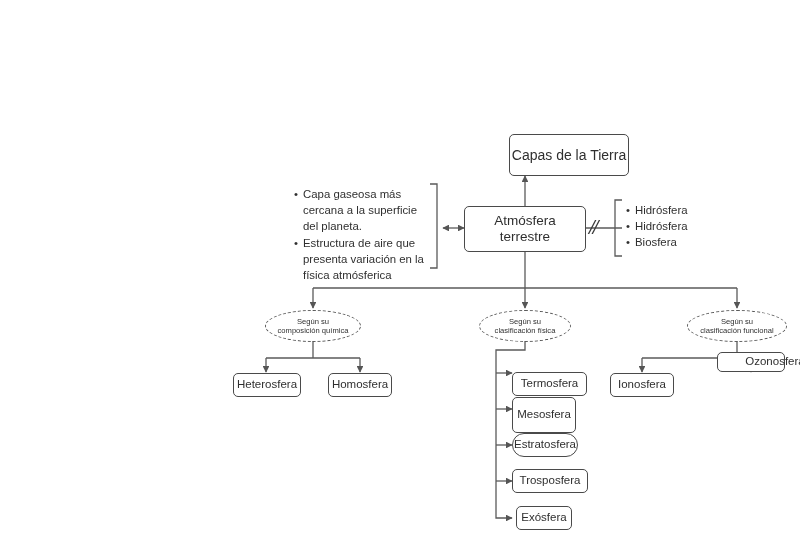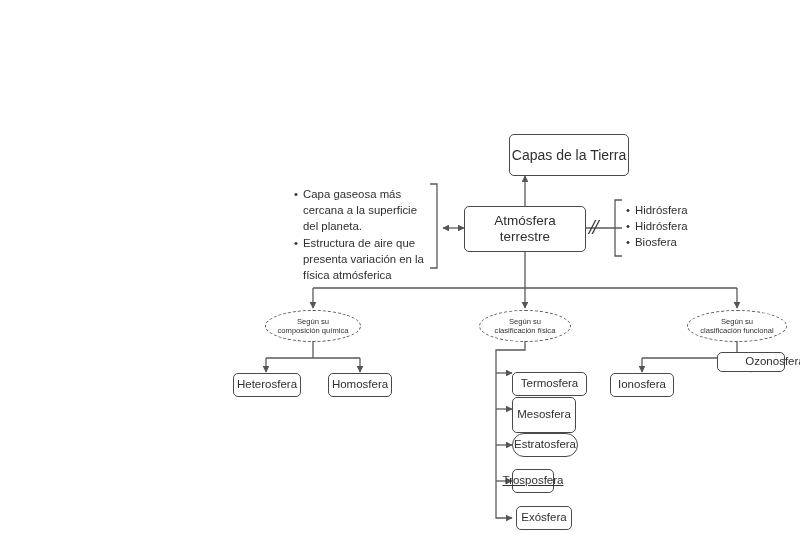--- a/index.html
+++ b/index.html
@@ -209,21 +209,21 @@
 
   <div class="node node-small" style="left:512px; top:361px; width:75px; height:24px;margin-top:11px;">
     <span>Termosfera</span>
   </div>
   <div class="node node-small" style="left:512px; top:397px; width:64px; height:36px;">
     <span>Mesosfera</span>
   </div>
   <div class="node node-small" style="left:512px; top:433px; width:66px; height:24px;border-radius:12px;">
     <span>Estratosfera</span>
   </div>
-  <div class="node node-small" style="left:512px; top:469px; width:42px; height:24px;text-decoration:underline;">
+  <div class="node node-small" style="left:512px; top:469px; width:76px; height:24px;">
     <span>Trosposfera</span>
   </div>
   <div class="node node-small" style="left:516px; top:506px; width:56px; height:24px;">
     <span>Exósfera</span>
   </div>
 
   <div class="node node-small" style="left:610px; top:373px; width:64px; height:24px;">
     <span>Ionosfera</span>
   </div>
   <div class="node node-small" style="left:717px; top:352px; width:68px; height:20px;padding-left:48px;">

